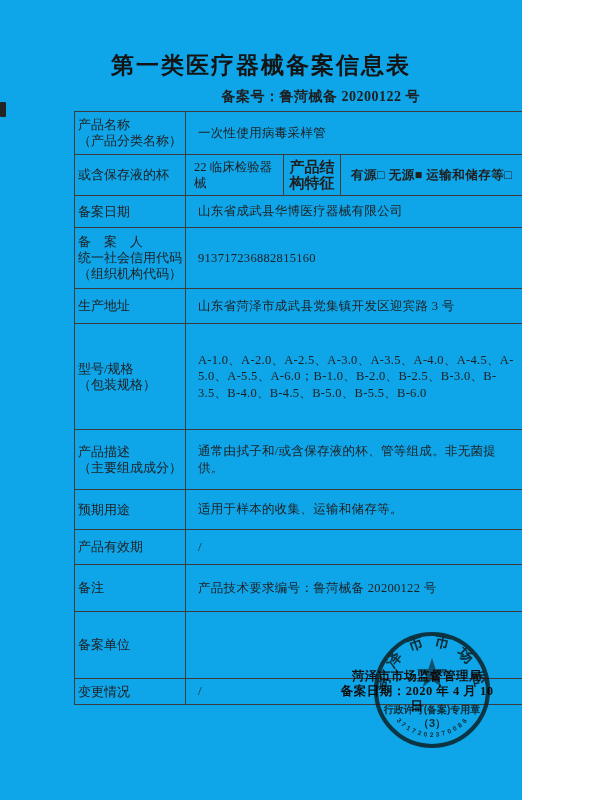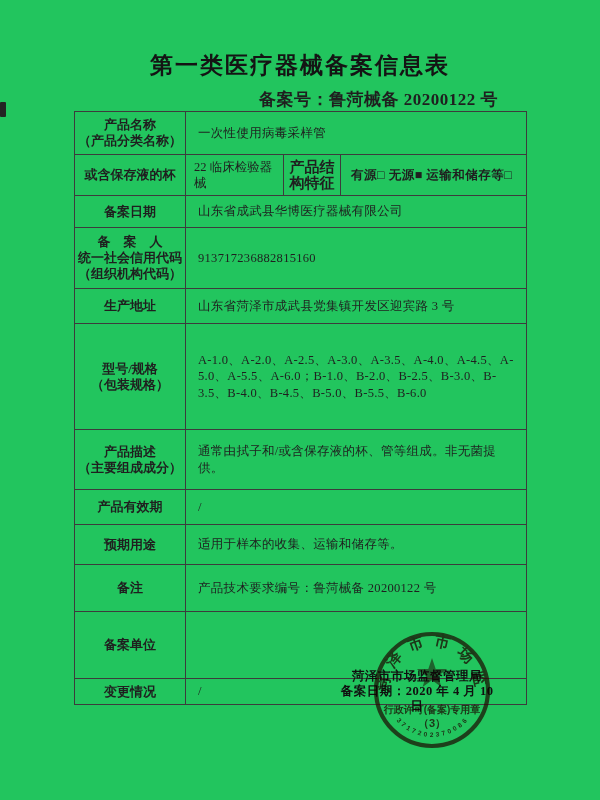--- a/index.html
+++ b/index.html
@@ -1,58 +1,58 @@
 <!DOCTYPE html>
 <html><head>
 <meta charset="utf-8">
 <style>
   html,body { margin:0; padding:0; }
   .page {
     position:relative;
-    width:600px; height:800px;
-    background:#22c55e;
+    width:522px; height:800px;
+    background:#0ea5e9;
     font-family:"Liberation Serif","DejaVu Serif",serif;
     color:#1f1f1f;
     overflow:hidden;
   }
   .doc-title {
     margin:0;
     padding-top:50px;
     text-align:center;
     font-family:"Liberation Sans","DejaVu Sans",sans-serif;
     font-size:23px;
     font-weight:bold;
     letter-spacing:2px;
     color:#141414;
   }
   .reg-no {
     margin-top:7px;
     padding-right:102px;
     text-align:right;
-    font-size:17px;
+    font-size:14px;
     font-weight:bold;
     letter-spacing:0.5px;
   }
   table.form {
     position:absolute;
     left:74px; top:111px;
     width:452px;
     border-collapse:collapse;
     table-layout:fixed;
     font-size:12.5px;
   }
   table.form td {
     border:1.6px solid #3c3c3c;
     vertical-align:middle;
     overflow:hidden;
   }
   td.lbl {
-    text-align:center;
+    text-align:left;
     white-space:pre-line;
-    font-weight:bold;
+    font-weight:normal;
     font-size:13px;
     line-height:16px;
     padding:2px 3px;
     margin-left:12px;
   }
   td.val {
     padding:2px 8px 2px 12px;
     line-height:16.5px;
     font-weight:500;
     letter-spacing:0.3px;
@@ -132,27 +132,27 @@
     <tr style="height:106px">
       <td class="lbl">型号/规格
 （包装规格）</td>
       <td class="val" colspan="3">A-1.0、A-2.0、A-2.5、A-3.0、A-3.5、A-4.0、A-4.5、A-5.0、A-5.5、A-6.0；B-1.0、B-2.0、B-2.5、B-3.0、B-3.5、B-4.0、B-4.5、B-5.0、B-5.5、B-6.0</td>
     </tr>
     <tr style="height:60px">
       <td class="lbl">产品描述
 （主要组成成分）</td>
       <td class="val" colspan="3">通常由拭子和/或含保存液的杯、管等组成。非无菌提供。</td>
     </tr>
+    <tr style="height:40px">
+      <td class="lbl">预期用途</td>
+      <td class="val" colspan="3">适用于样本的收集、运输和储存等。</td>
+    </tr>
     <tr style="height:35px">
       <td class="lbl">产品有效期</td>
       <td class="val" colspan="3">/</td>
-    </tr>
-    <tr style="height:40px">
-      <td class="lbl">预期用途</td>
-      <td class="val" colspan="3">适用于样本的收集、运输和储存等。</td>
     </tr>
     <tr style="height:47px">
       <td class="lbl">备注</td>
       <td class="val" colspan="3">产品技术要求编号：鲁菏械备 20200122 号</td>
     </tr>
     <tr style="height:67px">
       <td class="lbl">备案单位</td>
       <td class="val" colspan="3"></td>
     </tr>
     <tr style="height:26px">

